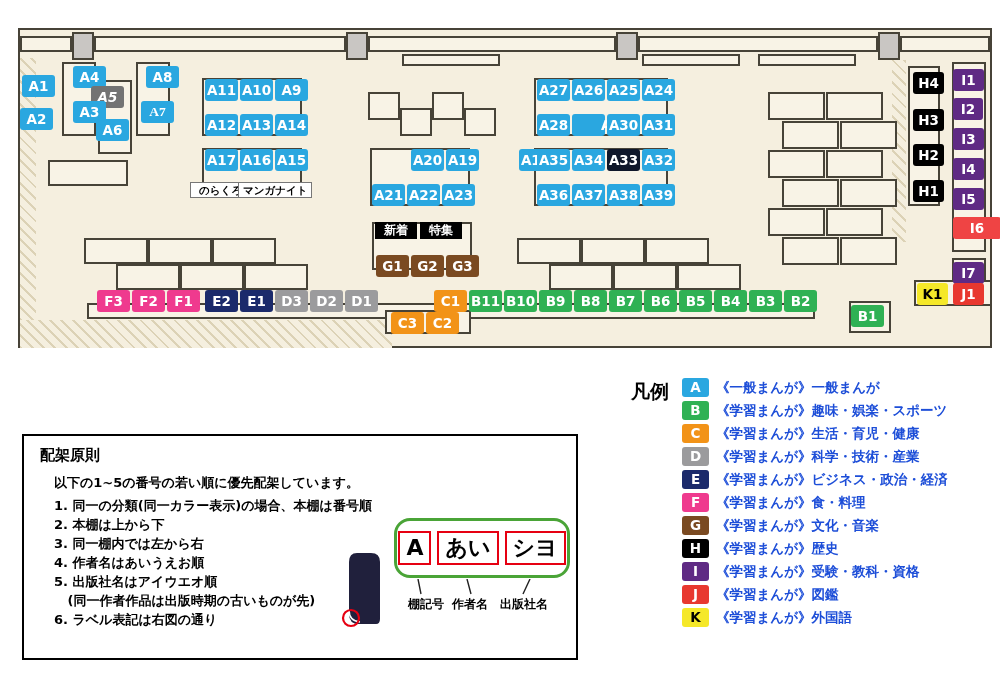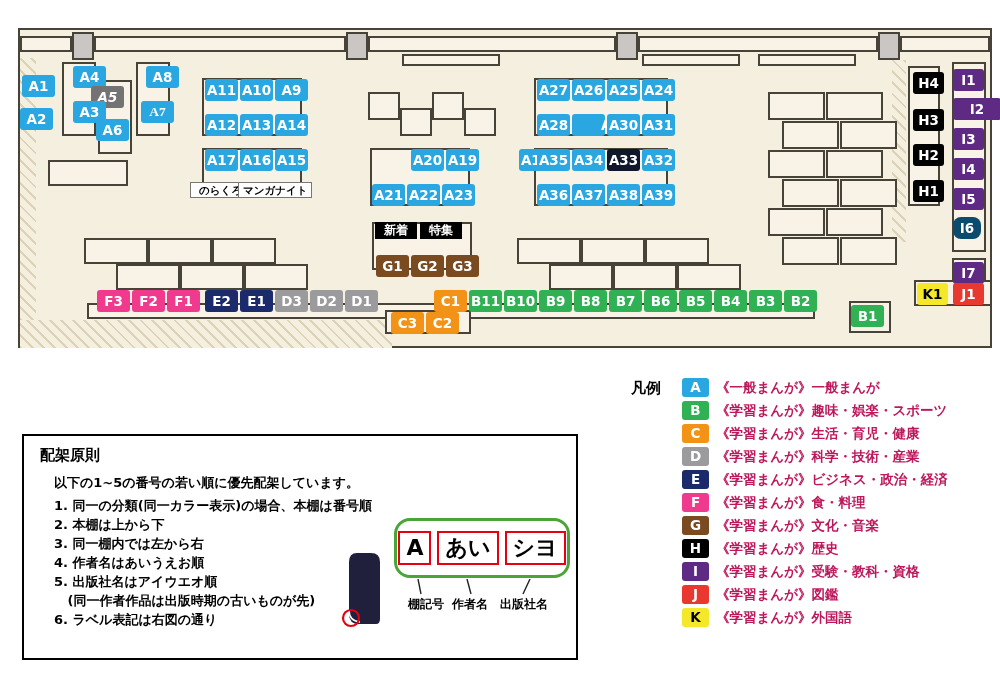--- a/index.html
+++ b/index.html
@@ -27,26 +27,26 @@
   .rules-list div{white-space:pre}
   .demo-frame{position:absolute;left:370px;top:82px;width:176px;height:60px;border:3px solid #4aa437;
               border-radius:16px;background:#fff;display:flex;align-items:center;justify-content:center;gap:6px}
   .demo-box{border:2px solid #e60012;font-size:22px;font-weight:bold;padding:2px 6px;line-height:1.15;white-space:nowrap}
   .demo-lines{position:absolute;left:380px;top:143px}
   .demo-labels{position:absolute;left:376px;top:160px;width:220px;height:16px;font-size:12px;font-weight:bold}
   .book{position:absolute;left:312px;top:112px}
 
   
   .legend{position:absolute;left:625px;top:372px;width:368px}
-  .legend-title{position:absolute;left:6px;top:7px;font-size:15px;font-weight:bold}
+  .legend-title{position:absolute;left:6px;top:7px;font-size:19px;font-weight:bold}
   .legend-rows{margin-left:57px;padding-top:4px}
   .legend-row{display:flex;align-items:center;height:23px}
   .legend-key{width:27px;height:19px;line-height:19px;text-align:center;color:#fff;font-weight:bold;
               font-size:13.5px;border-radius:3px;flex:0 0 27px}
-  .legend-label{margin-left:7px;font-size:13.5px;font-weight:bold;color:#be185d;white-space:nowrap}
+  .legend-label{margin-left:7px;font-size:13.5px;font-weight:bold;color:#1d4ed8;white-space:nowrap}
 </style>
 </head>
 <body>
 
 <div class="map" id="map">
     <div class="hatch" style="left: 0px; top: 28px; width: 16px; height: 262px;"></div>
     <div class="hatch" style="left: 0px; top: 290px; width: 372px; height: 28px;"></div>
     <div class="hatch" style="left: 872px; top: 30px; width: 14px; height: 182px;"></div>
     <div class="shelf" style="left: 0px; top: 6px; width: 52px; height: 16px;"></div>
     <div class="shelf" style="left: 74px; top: 6px; width: 252px; height: 16px;"></div>
@@ -228,33 +228,33 @@
     <div class="lgroup" style="left: 893px; top: 114px;">
       <span class="slabel" style="background: rgb(0, 0, 0); width: 31px;">H2</span>
     </div>
     <div class="lgroup" style="left: 893px; top: 150px;">
       <span class="slabel" style="background: rgb(0, 0, 0); width: 31px;">H1</span>
     </div>
     <div class="lgroup" style="left: 933px; top: 39px;">
       <span class="slabel" style="background: rgb(95, 42, 132); width: 31px;">I1</span>
     </div>
     <div class="lgroup" style="left: 933px; top: 68px;">
-      <span class="slabel" style="background: rgb(95, 42, 132); width: 48px;">I2</span>
+      <span class="slabel" style="background: rgb(95, 42, 132); width: 30px;">I2</span>
     </div>
     <div class="lgroup" style="left: 933px; top: 98px;">
       <span class="slabel" style="background: rgb(95, 42, 132); width: 31px;">I3</span>
     </div>
     <div class="lgroup" style="left: 933px; top: 128px;">
       <span class="slabel" style="background: rgb(95, 42, 132); width: 31px;">I4</span>
     </div>
     <div class="lgroup" style="left: 933px; top: 158px;">
       <span class="slabel" style="background: rgb(95, 42, 132); width: 31px;">I5</span>
     </div>
     <div class="lgroup" style="left: 933px; top: 187px;">
-      <span class="slabel" style="background: #0c4a6e; width: 28px; border-radius: 8px;">I6</span>
+      <span class="slabel" style="background: #ef4444; width: 48px;">I6</span>
     </div>
     <div class="lgroup" style="left: 933px; top: 232px;">
       <span class="slabel" style="background: rgb(95, 42, 132); width: 31px;">I7</span>
     </div>
     <div class="lgroup" style="left: 897px; top: 253px;">
       <span class="slabel" style="background: rgb(245, 232, 41); color: rgb(0, 0, 0); width: 31px;">K1</span>
     </div>
     <div class="lgroup" style="left: 933px; top: 253px;">
       <span class="slabel" style="background: rgb(232, 56, 47); width: 31px;">J1</span>
     </div>

